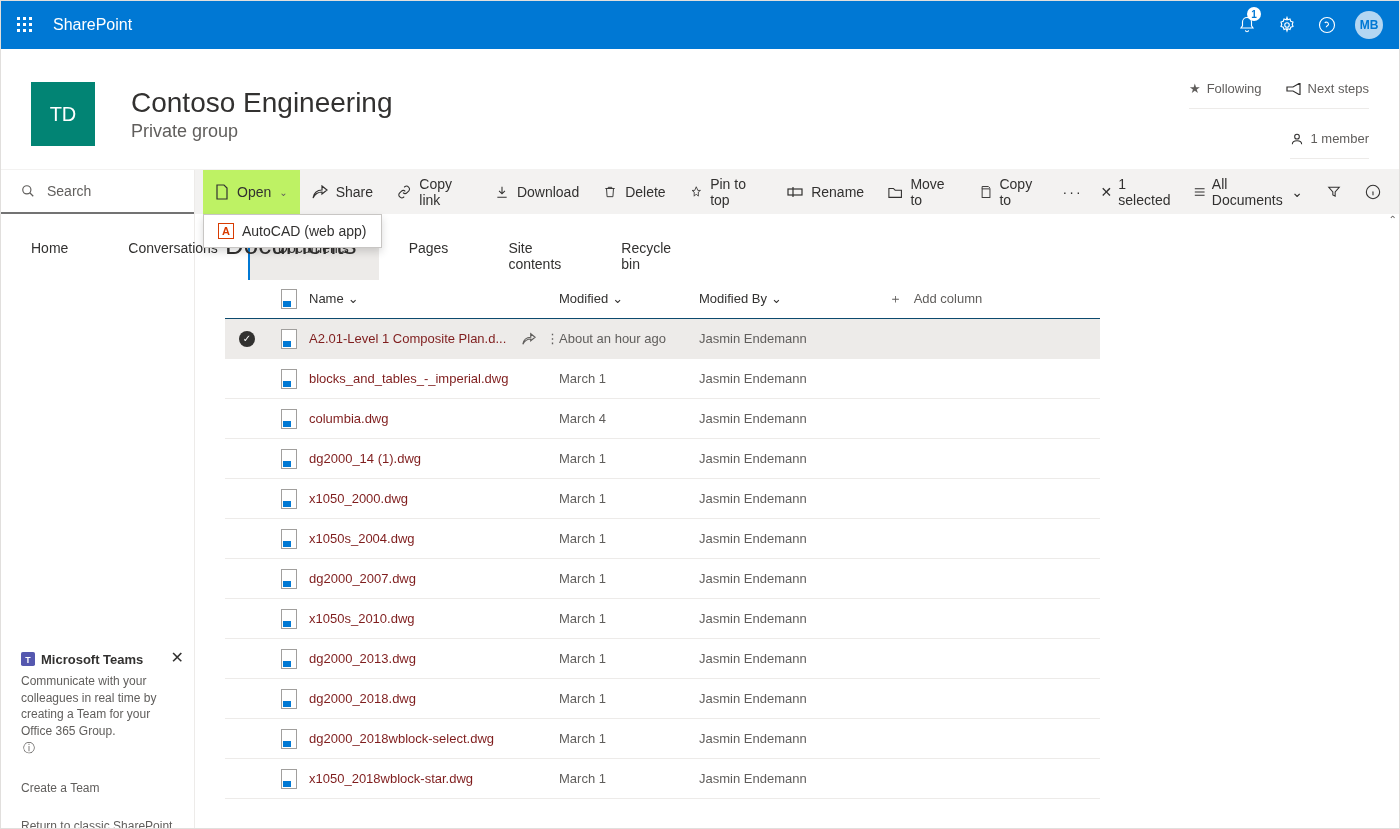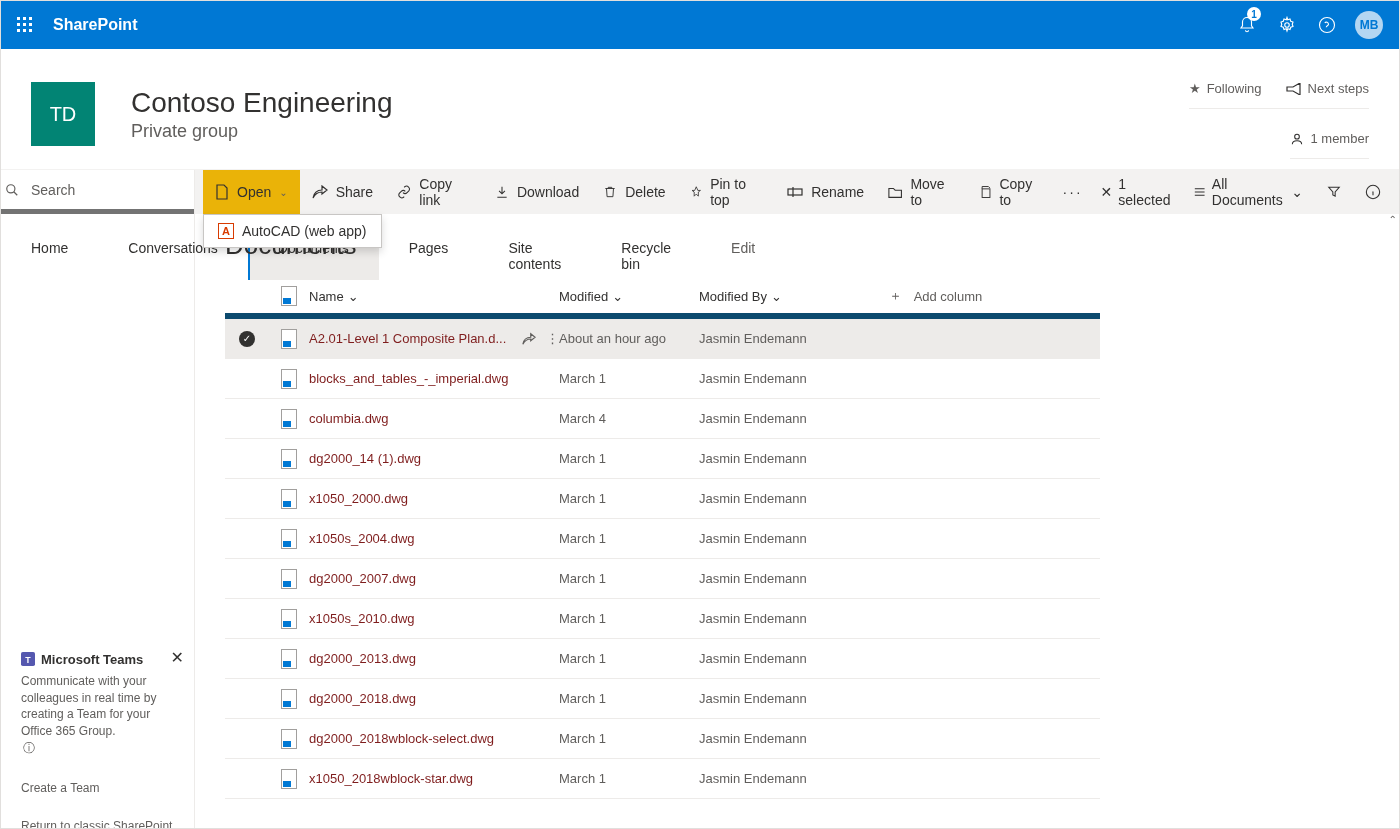--- a/index.html
+++ b/index.html
@@ -1,68 +1,68 @@
 <!DOCTYPE html>
 <html><head>
 <meta charset="utf-8">
 <style>
 *{box-sizing:border-box;margin:0;padding:0;font-family:"Segoe UI",Arial,sans-serif}
 body{background:#fff;color:#323130;width:1400px;height:829px;overflow:hidden;border:1px solid #e1dfdd;position:relative}
 
 .suitebar{height:48px;background:#0078d4;color:#fff;display:flex;align-items:center;padding:0 8px}
 .waffle{width:32px;height:32px;display:flex;align-items:center;justify-content:center;cursor:pointer}
-.brand{font-size:16px;font-weight:700;margin-left:12px}
+.brand{font-size:16px;font-weight:400;margin-left:12px}
 .suite-spacer{flex:1}
 .suite-btn{width:40px;height:48px;display:flex;align-items:center;justify-content:center;cursor:pointer;position:relative}
 .badge{position:absolute;top:6px;right:6px;background:#fff;color:#0078d4;border-radius:8px;font-size:10px;min-width:14px;height:14px;display:flex;align-items:center;justify-content:center;font-weight:600}
 .avatar{width:28px;height:28px;border-radius:50%;background:#b3d6f2;color:#0078d4;display:flex;align-items:center;justify-content:center;font-size:12px;font-weight:600;margin:0 8px}
 
 .siteheader{display:flex;align-items:center;padding:20px 30px 10px;border-bottom:1px solid #f3f2f1}
 .sitelogo{width:64px;height:64px;background:#028474;color:#fff;display:flex;align-items:center;justify-content:center;font-size:20px}
 .sitetitle{margin-left:36px}
 .sitetitle h1{font-size:28px;font-weight:300;color:#323130}
 .sitetitle .sub{font-size:18px;color:#605e5c;margin-top:2px}
 .site-spacer{flex:1}
 .siteactions{display:flex;flex-direction:column;align-items:flex-end;gap:10px;font-size:14px}
 .siteactions .row{display:flex;gap:24px;align-items:center}
 .sa-item{display:flex;align-items:center;gap:6px;cursor:pointer}
 
 .content{display:flex;height:calc(100% - 48px - 100px)}
 
 .leftcol{width:194px;border-right:1px solid #edebe9;display:flex;flex-direction:column}
-.searchbox{height:44px;display:flex;align-items:center;padding:0 4px;border-bottom:5px solid #737373;color:#605e5c;font-size:14px;gap:12px}
+.searchbox{height:44px;display:flex;align-items:center;padding:0 20px;border-bottom:2px solid #737373;color:#605e5c;font-size:14px;gap:12px}
 .nav{padding:18px 0;display:flex;flex-direction:row}
 .navitem{padding:8px 30px;font-size:14px;color:#323130;cursor:pointer}
 .navitem.sel{background:#edebe9;border-left:2px solid #0078d4;padding-left:28px}
 .navitem.edit{color:#605e5c}
 .left-spacer{flex:1}
 .promo{padding:14px 20px;font-size:12px;color:#605e5c;position:relative}
 .promo .pt{font-weight:600;color:#323130;font-size:13px;display:flex;align-items:center;gap:6px}
 .promo .close{position:absolute;top:10px;right:10px;cursor:pointer;font-size:16px;color:#323130}
 .promo a{color:#605e5c;text-decoration:none;display:block;margin-top:24px}
 .retlink{padding:10px 20px 16px;font-size:12px;color:#605e5c;cursor:pointer}
 
 .main{flex:1;display:flex;flex-direction:column;position:relative}
 
 .cmdbar{height:44px;background:#f3f2f1;display:flex;align-items:center;padding:0 8px;font-size:14px;color:#323130}
 .cmd{display:flex;align-items:center;gap:8px;padding:0 12px;height:44px;cursor:pointer}
-.cmd.open{background:#eab308;position:relative}
+.cmd.open{background:#bef264;position:relative}
 .cmd .chev{font-size:10px;color:#605e5c}
 .cmdspacer{flex:1}
 .rightcmds{display:flex;align-items:center;gap:4px}
 .rc{display:flex;align-items:center;gap:6px;padding:0 10px;cursor:pointer}
 
 .openmenu{position:absolute;top:44px;left:0;background:#fff;border:1px solid #c8c6c4;box-shadow:0 4px 8px rgba(0,0,0,.15);padding:8px 14px;font-size:14px;white-space:nowrap;z-index:10;display:flex;align-items:center;gap:8px}
 .autocad-ic{width:16px;height:16px;background:#fff;border:1px solid #d83b01;position:relative;display:flex;align-items:center;justify-content:center;color:#d83b01;font-size:11px;font-weight:700}
 
 .listwrap{padding:16px 30px 0}
 .listwrap h2{font-size:26px;font-weight:300;margin-bottom:18px}
 .table{width:875px}
 .hdr,.row{display:grid;grid-template-columns:44px 40px 250px 140px 190px 160px;align-items:center;height:40px;font-size:13px;border-bottom:1px solid #edebe9}
-.hdr{color:#323130;font-weight:400;border-bottom:6px solid #0c4a6e}
+.hdr{color:#323130;font-weight:400;border-bottom:1px solid #0c4a6e}
 .hdr .h{display:flex;align-items:center;gap:4px;cursor:pointer}
 .hdr .add{color:#605e5c}
 .row{color:#605e5c;cursor:pointer}
 .row .fname{color:#7f1d1d}
 .row.sel{background:#edebe9}
 .fileic{width:16px;height:20px;border:1px solid #a19f9d;background:#fff;position:relative;margin:0 auto}
 .fileic::after{content:"";position:absolute;bottom:1px;left:1px;width:8px;height:6px;background:#0078d4}
 .check{width:16px;height:16px;border-radius:50%;margin:0 auto}
 .row.sel .check{background:#323130;display:flex;align-items:center;justify-content:center;color:#fff;font-size:10px}
 .nameactions{display:flex;align-items:center;gap:10px;color:#605e5c}
@@ -153,21 +153,20 @@
         </svg>
       <span>Search</span>
     </div>
     <div class="nav" id="nav">
         <div class="navitem">Home</div>
         <div class="navitem">Conversations</div>
         <div class="navitem sel">Documents</div>
         <div class="navitem">Pages</div>
         <div class="navitem">Site contents</div>
         <div class="navitem">Recycle bin</div>
-        <div class="navitem edit">Edit</div>
       </div>
     <div class="left-spacer"></div>
     <div class="promo">
       <span class="close">✕</span>
       <div class="pt">
         <svg width="14" height="14" viewBox="0 0 16 16">
             <rect width="16" height="16" fill="#5558af" rx="2"></rect>
             <text x="8" y="12" text-anchor="middle" fill="#fff" font-size="10" font-weight="700">T</text>
           </svg>
         <span>Microsoft Teams</span>

